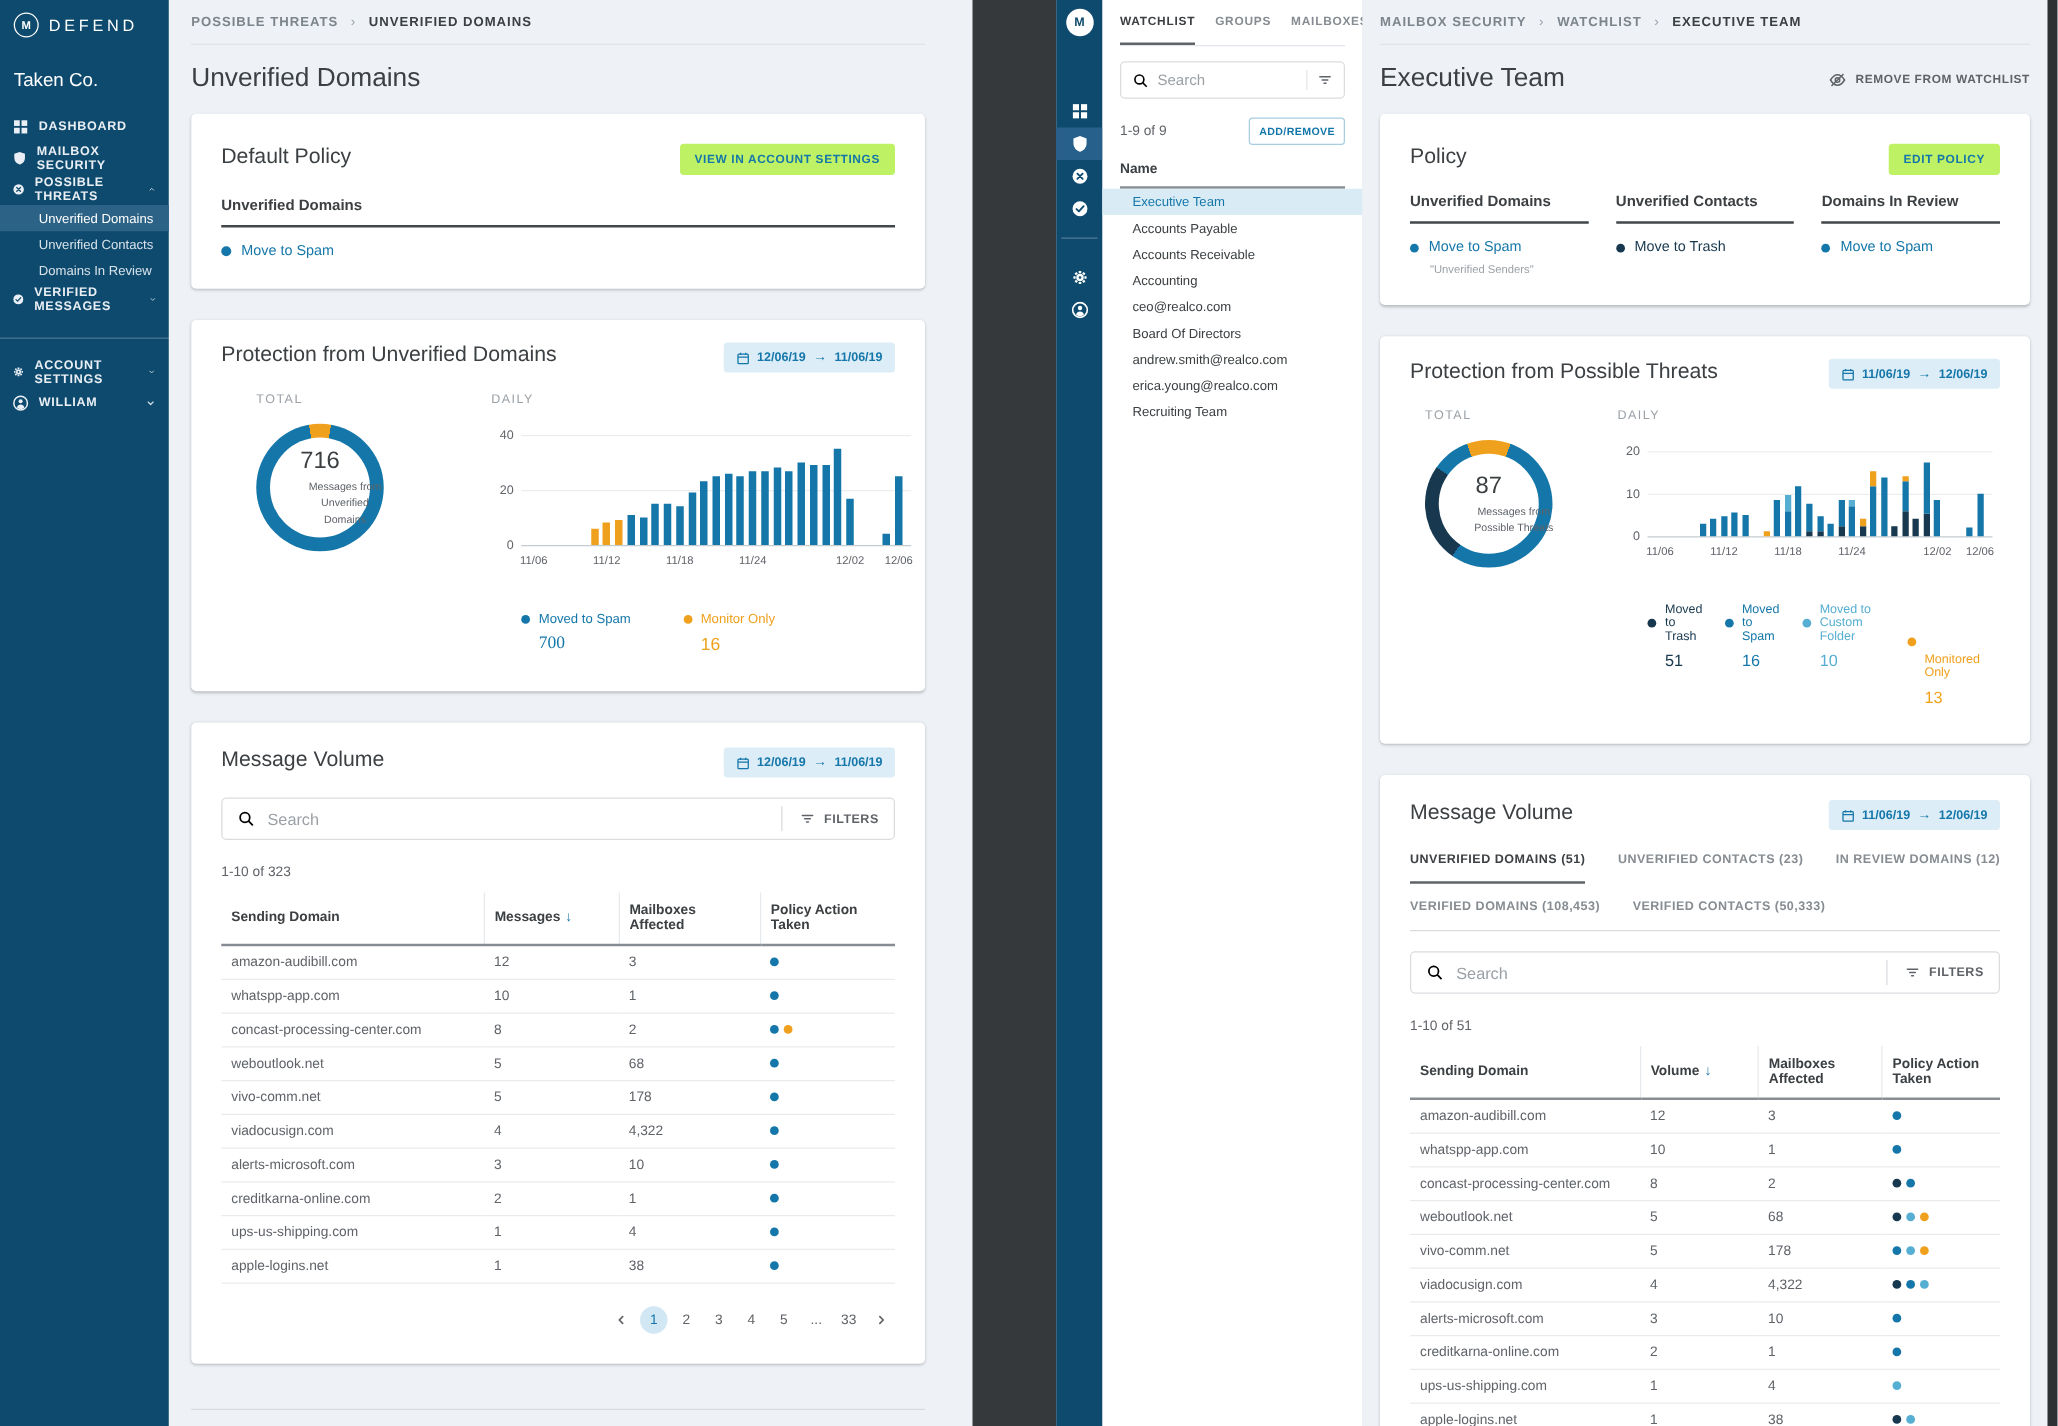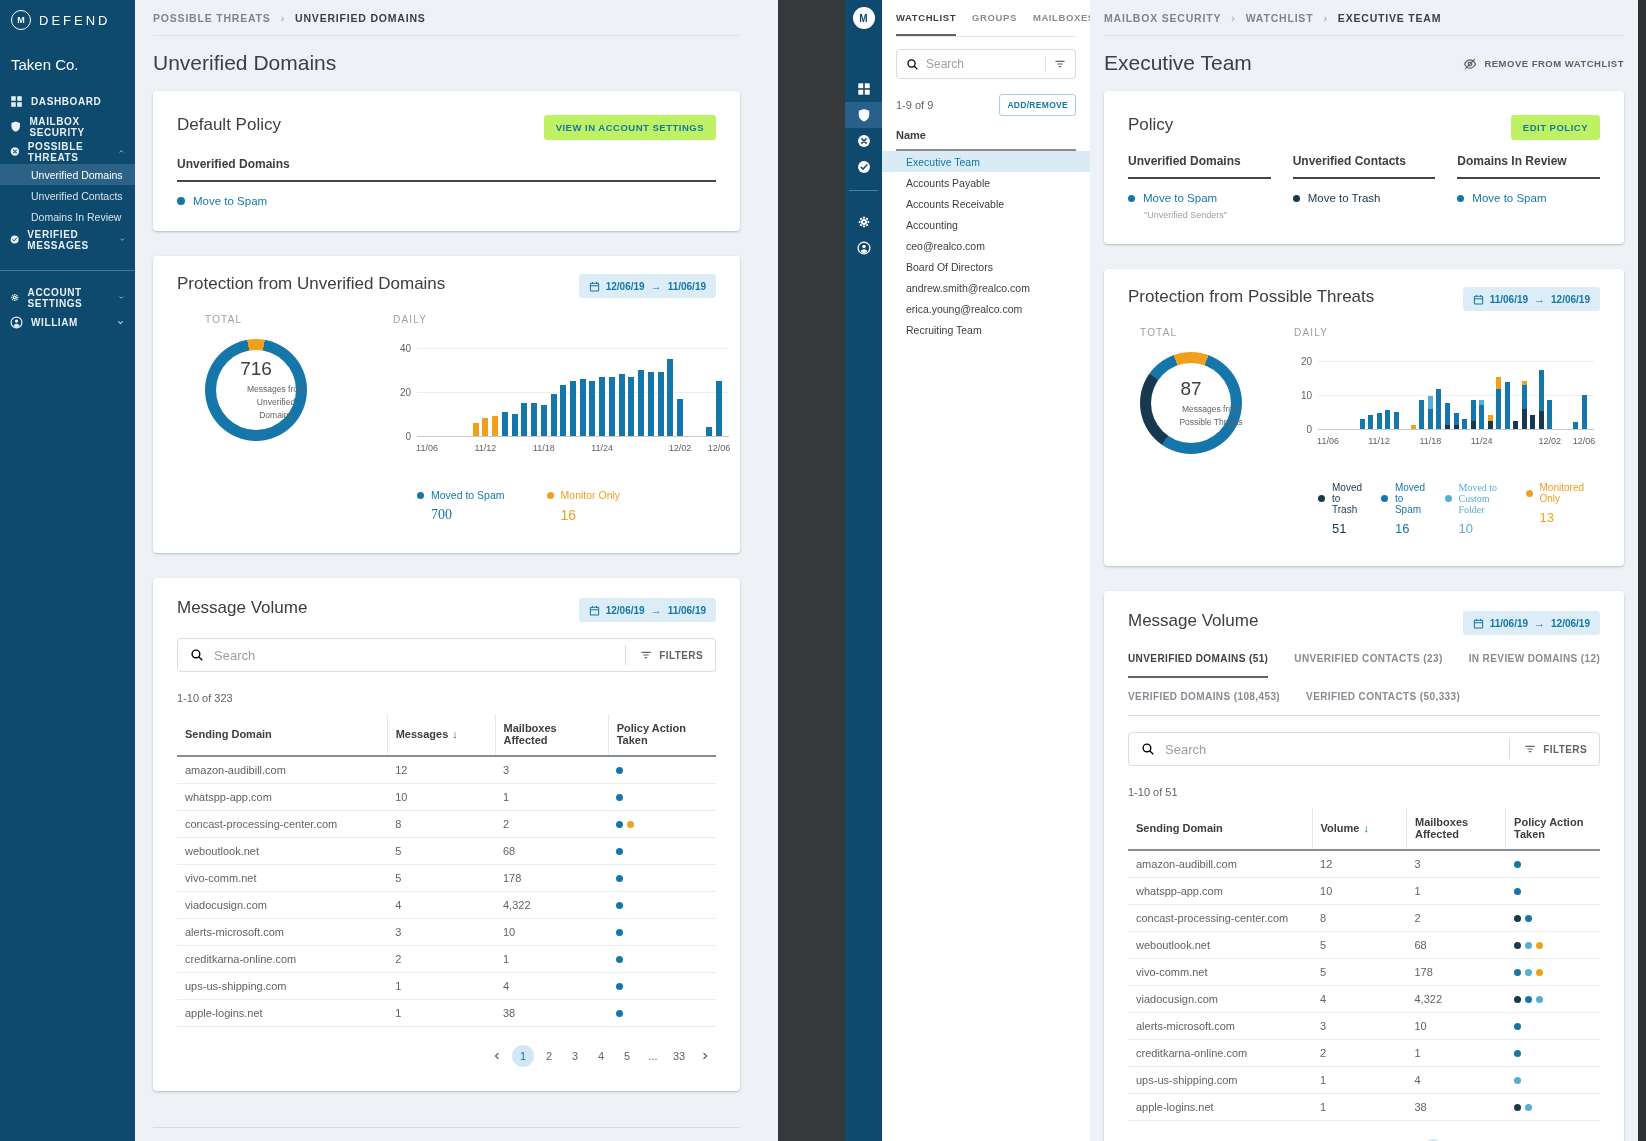--- a/index.html
+++ b/index.html
@@ -731,28 +731,28 @@
               <div class="legend-item">
                 <div class="legend-top">
                   <span class="dot sm" style="background: rgb(21, 119, 169);"></span>
                   <span style="color: rgb(21, 119, 169);">Moved to Spam</span>
                 </div>
                 <div class="legend-value" style="color: rgb(21, 119, 169);">16</div>
               </div>
               <div class="legend-item">
                 <div class="legend-top">
                   <span class="dot sm" style="background: rgb(86, 174, 210);"></span>
-                  <span style="color: rgb(86, 174, 210); font-family: Liberation Serif, serif;">Moved to Custom Folder</span>
+                  <span style="color: rgb(86, 174, 210);">Moved to Custom Folder</span>
                 </div>
                 <div class="legend-value" style="color: rgb(86, 174, 210);">10</div>
               </div>
               <div class="legend-item">
                 <div class="legend-top">
                   <span class="dot sm" style="background: rgb(239, 161, 30);"></span>
-                  <span style="color: rgb(239, 161, 30);">Monitored Only</span>
+                  <span style="color: rgb(239, 161, 30); margin-top: 40px;">Monitored Only</span>
                 </div>
                 <div class="legend-value" style="color: rgb(239, 161, 30);">13</div>
               </div>
             </div>
         </div>
       </div>
     </section>
 
     <section class="card mv-card">
       <div class="card-head">

